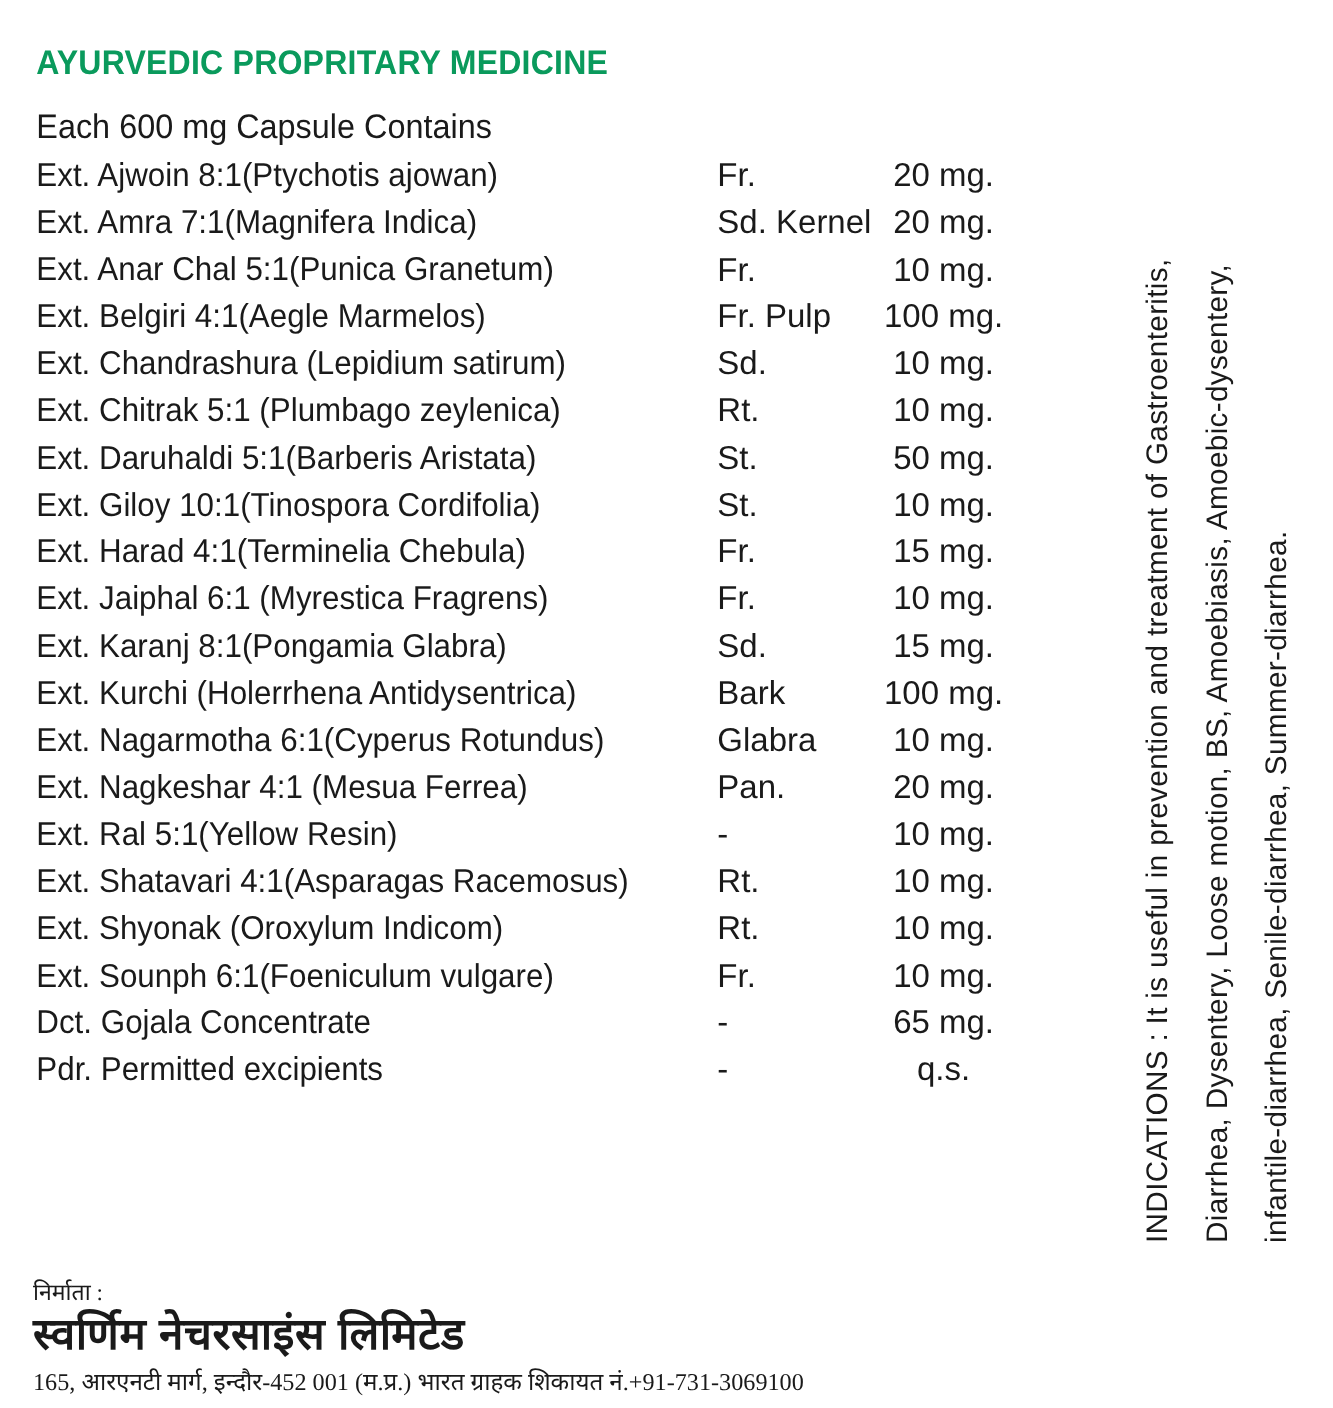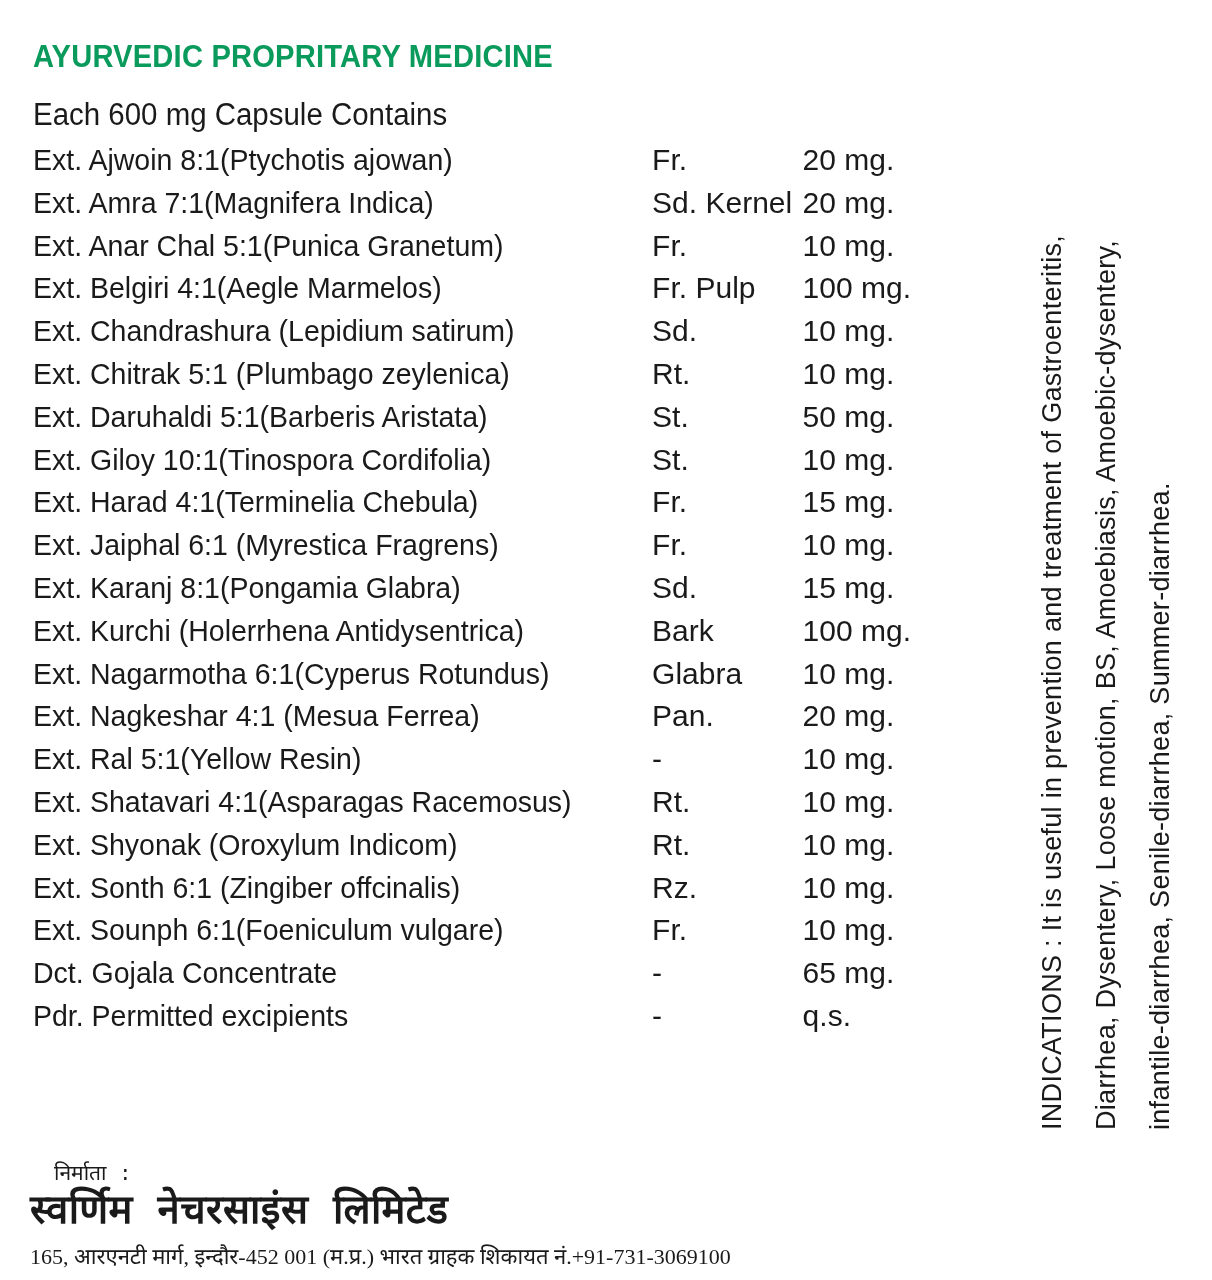--- a/index.html
+++ b/index.html
@@ -70,21 +70,21 @@
     width: 617px;
     transform: scaleX(0.95);
     transform-origin: left center;
   }
   td.col-part {
     width: 150px;
     padding-left: 3px;
   }
   td.col-qty {
     width: 110px;
-    text-align: left;
+    text-align: center;
   }
 
   
   #indications {
     position: absolute;
     left: 1036px;
     top: 0;
     width: 176px;
     height: 1130px;
   }
@@ -105,28 +105,27 @@
   
   #footer {
     position: absolute;
     left: 30px;
     bottom: 8px;
     width: 960px;
   }
   #mfr-label {
     font-size: 21px;
     line-height: 26px;
-    font-family: Liberation Mono, monospace;
-    margin-left: 24px;
+    font-family: Liberation Serif, serif;
   }
   #mfr-name {
     font-size: 40px;
     line-height: 50px;
     font-weight: bold;
-    font-family: Liberation Mono, monospace;
+    font-family: Liberation Sans, sans-serif;
     letter-spacing: 0.5px;
   }
   #mfr-address {
     font-size: 22px;
     line-height: 30px;
     margin-top: 4px;
     white-space: nowrap;
     font-family: Liberation Serif, serif;
   }
 </style>
@@ -217,25 +216,20 @@
           <td class="col-qty">10 mg.</td>
         </tr>
         <tr>
           <td class="col-name">Ext. Shatavari  4:1(Asparagas Racemosus)</td>
           <td class="col-part">Rt.</td>
           <td class="col-qty">10 mg.</td>
         </tr>
         <tr>
           <td class="col-name">Ext. Shyonak  (Oroxylum Indicom)</td>
           <td class="col-part">Rt.</td>
-          <td class="col-qty">10 mg.</td>
-        </tr>
-        <tr>
-          <td class="col-name">Ext. Sonth 6:1 (Zingiber offcinalis)</td>
-          <td class="col-part">Rz.</td>
           <td class="col-qty">10 mg.</td>
         </tr>
         <tr>
           <td class="col-name">Ext. Sounph 6:1(Foeniculum vulgare)</td>
           <td class="col-part">Fr.</td>
           <td class="col-qty">10 mg.</td>
         </tr>
         <tr>
           <td class="col-name">Dct. Gojala Concentrate</td>
           <td class="col-part">-</td>

